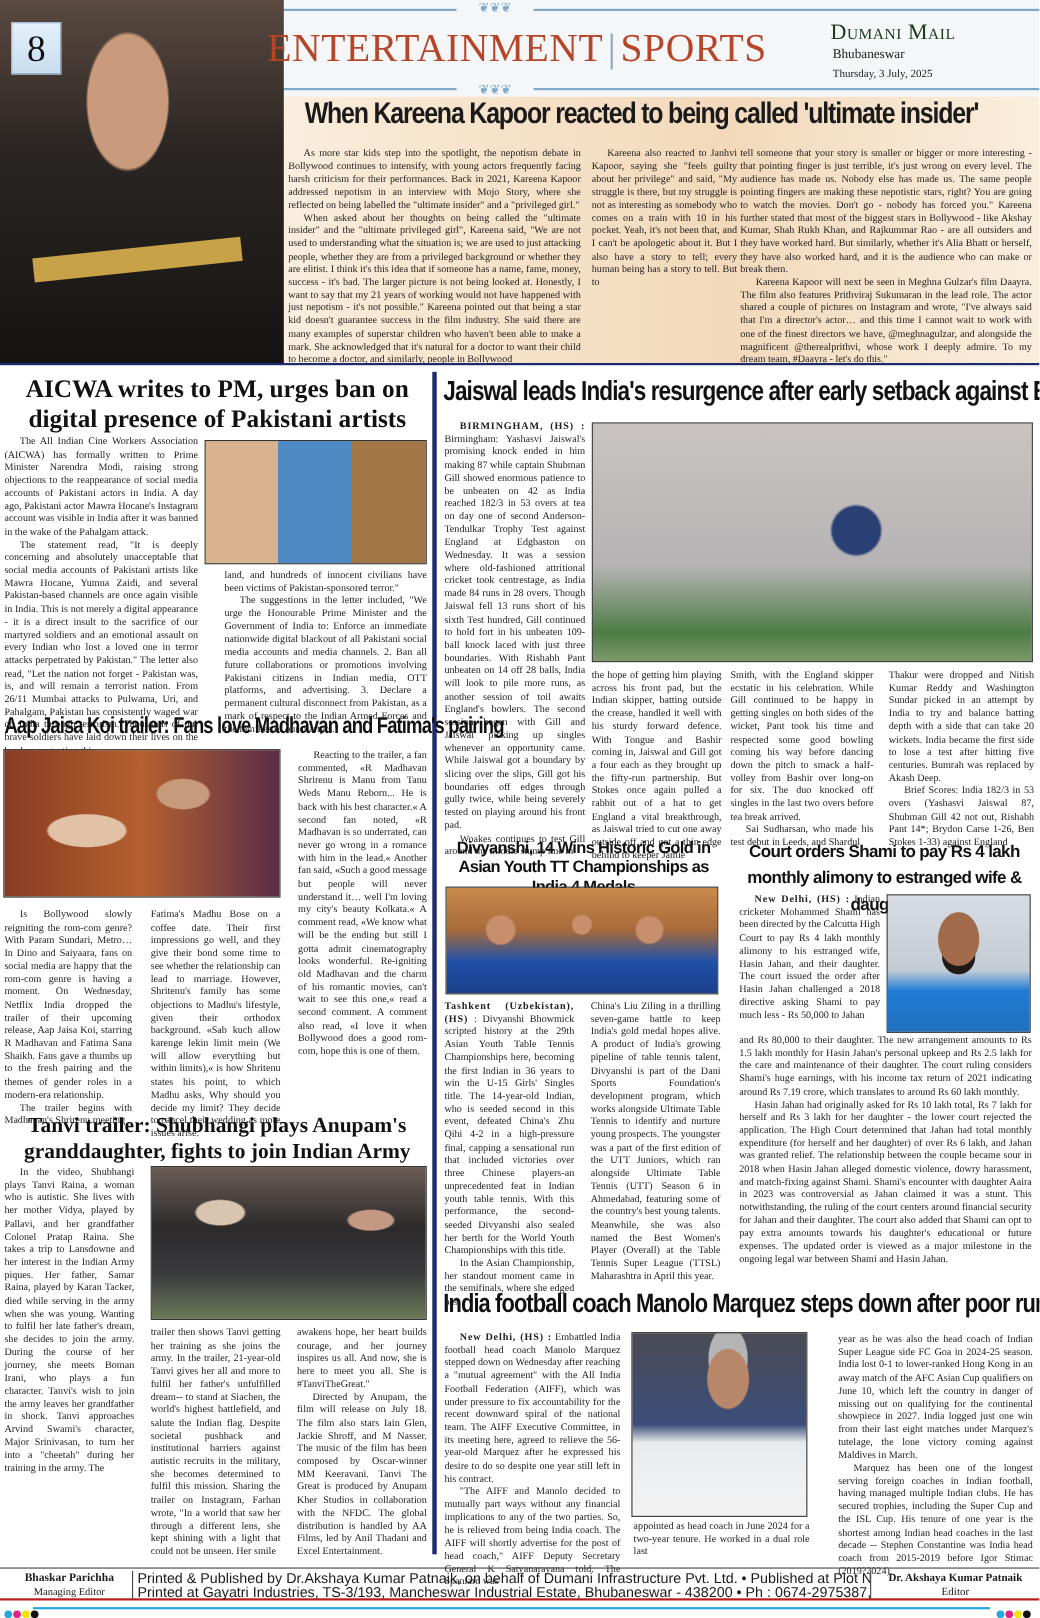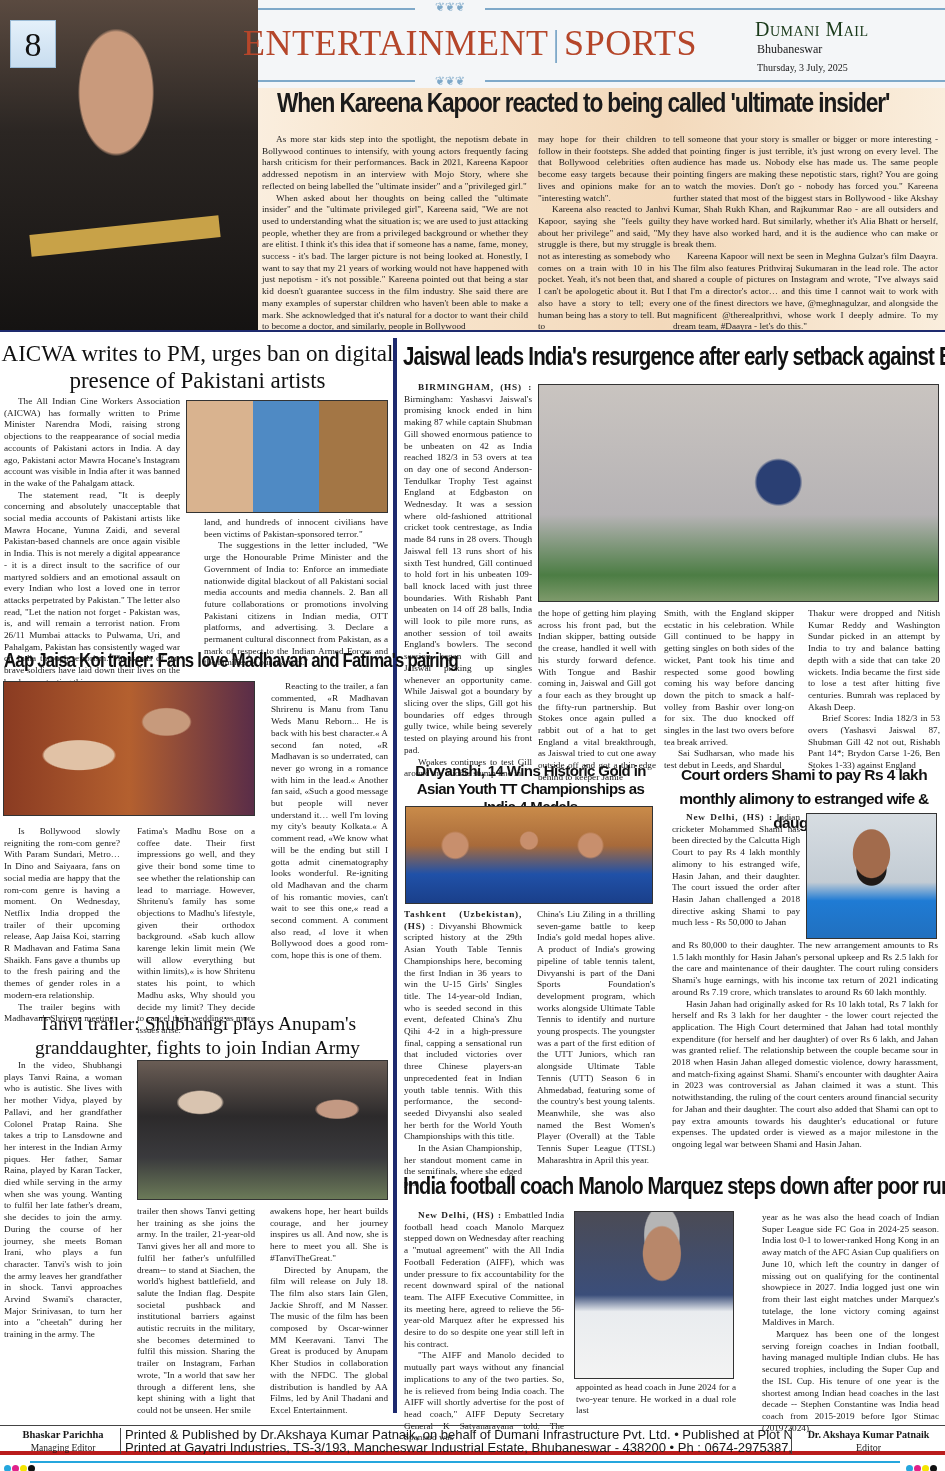--- a/index.html
+++ b/index.html
@@ -15,24 +15,24 @@
 .date{left:757px;top:62px;font-size:10px}
 .lead-bg{left:0;top:88px;width:945px;height:242px;background:linear-gradient(90deg,#fff 0%,#f8e6cf 40%,#f3d9bb 70%,#faeedd 100%)}
 .kareena-photo{left:0;top:0;width:258px;height:330px;background:radial-gradient(ellipse at 45% 28%,#c99a7c 0 18%,transparent 19%),linear-gradient(180deg,#5a4a40 0%,#2b2623 40%,#151312 100%);}
 .kareena-photo .gold{position:absolute;left:30px;top:225px;width:190px;height:22px;background:#c8a248;transform:rotate(-6deg)}
 .headline-1{left:277px;top:88px;width:668px;font-family:"Liberation Sans Narrow","Liberation Sans",sans-serif;font-weight:bold;font-size:27px;letter-spacing:-1.3px;transform:scaleX(0.84);transform-origin:left;white-space:nowrap}
 .col{position:absolute;font-size:9.2px;line-height:11.7px;text-align:justify;color:#222}
 .col p{text-indent:14px}
 .dateline{font-weight:bold;letter-spacing:0.8px}
 .divider-v{background:#1e2a6e;width:4px}
 .divider-h{background:#1e2a6e;height:3px}
-.headline-serif{font-family:"Liberation Serif",serif;font-weight:normal;color:#111;text-align:center}
+.headline-serif{font-family:"Liberation Serif",serif;font-weight:bold;color:#111;text-align:center}
 .headline-cond{font-family:"Liberation Sans",sans-serif;font-weight:bold;color:#111;letter-spacing:-1px;white-space:nowrap;transform-origin:left}
 .photo{position:absolute;border:1px solid #333}
-.footer{left:0;top:1425px;width:945px;height:30px;border-top:1px solid #444;border-bottom:4px solid #b91c1c}
+.footer{left:0;top:1425px;width:945px;height:30px;border-top:1px solid #444;border-bottom:2px solid #b91c1c}
 .footer .left{position:absolute;left:8px;top:2px;width:110px;text-align:center;font-size:9.5px;line-height:13px}
 .footer .left b{font-size:10.5px}
 .footer .mid{position:absolute;left:120px;top:2px;width:672px;border-left:1px solid #444;border-right:1px solid #444;padding-left:4px;font-family:"Liberation Sans",sans-serif;font-size:13px;line-height:13px;white-space:nowrap;overflow:hidden}
 .footer .right{position:absolute;left:796px;top:2px;width:145px;text-align:center;font-size:10px;line-height:13px}
 .dots{top:1458px;height:8px}
 .dot{display:inline-block;width:7px;height:7px;border-radius:50%;margin-right:1px}
 .cyan-line{left:30px;top:1461px;width:870px;height:2px;background:#25a6dd}
 </style>
 </head>
 <body>
@@ -55,21 +55,20 @@
 <div class="abs brand">Dumani Mail</div>
 <div class="abs city">Bhubaneswar</div>
 <div class="abs date">Thursday, 3 July, 2025</div>
 
 <div class="abs headline-1">When Kareena Kapoor reacted to being called 'ultimate insider'</div>
 <div class="col" style="left:262px;top:134px;width:266px">
   <p>As more star kids step into the spotlight, the nepotism debate in Bollywood continues to intensify, with young actors frequently facing harsh criticism for their performances. Back in 2021, Kareena Kapoor addressed nepotism in an interview with Mojo Story, where she reflected on being labelled the "ultimate insider" and a "privileged girl."</p>
   <p>When asked about her thoughts on being called the "ultimate insider" and the "ultimate privileged girl", Kareena said, "We are not used to understanding what the situation is; we are used to just attacking people, whether they are from a privileged background or whether they are elitist. I think it's this idea that if someone has a name, fame, money, success - it's bad. The larger picture is not being looked at. Honestly, I want to say that my 21 years of working would not have happened with just nepotism - it's not possible." Kareena pointed out that being a star kid doesn't guarantee success in the film industry. She said there are many examples of superstar children who haven't been able to make a mark. She acknowledged that it's natural for a doctor to want their child to become a doctor, and similarly, people in Bollywood</p>
 </div>
 <div class="col" style="left:538px;top:134px;width:132px">
-  <p style="text-indent:0">may hope for their children to follow in their footsteps. She added that Bollywood celebrities often become easy targets because their lives and opinions make for an "interesting watch".</p>
   <p>Kareena also reacted to Janhvi Kapoor, saying she "feels guilty about her privilege" and said, "My struggle is there, but my struggle is not as interesting as somebody who comes on a train with 10 in his pocket. Yeah, it's not been that, and I can't be apologetic about it. But I also have a story to tell; every human being has a story to tell. But to</p>
 </div>
 <div class="col" style="left:673px;top:134px;width:265px">
   <p style="text-indent:0">tell someone that your story is smaller or bigger or more interesting - that pointing finger is just terrible, it's just wrong on every level. The audience has made us. Nobody else has made us. The same people pointing fingers are making these nepotistic stars, right? You are going to watch the movies. Don't go - nobody has forced you." Kareena further stated that most of the biggest stars in Bollywood - like Akshay Kumar, Shah Rukh Khan, and Rajkummar Rao - are all outsiders and they have worked hard. But similarly, whether it's Alia Bhatt or herself, they have also worked hard, and it is the audience who can make or break them.</p>
   <p>Kareena Kapoor will next be seen in Meghna Gulzar's film Daayra. The film also features Prithviraj Sukumaran in the lead role. The actor shared a couple of pictures on Instagram and wrote, "I've always said that I'm a director's actor… and this time I cannot wait to work with one of the finest directors we have, @meghnagulzar, and alongside the magnificent @therealprithvi, whose work I deeply admire. To my dream team, #Daayra - let's do this."</p>
 </div>
 <div class="abs divider-h" style="left:0;top:330px;width:945px;height:2px"></div>
 
 <div class="abs headline-serif" style="left:0;top:340px;width:395px;font-size:23px;line-height:27px">AICWA writes to PM, urges ban on digital presence of Pakistani artists</div>
 <div class="photo" style="left:186px;top:400px;width:202px;height:113px;background:linear-gradient(90deg,#d9b38f 0 33%,#4f8ac4 33% 66%,#a37645 66%)"></div>

